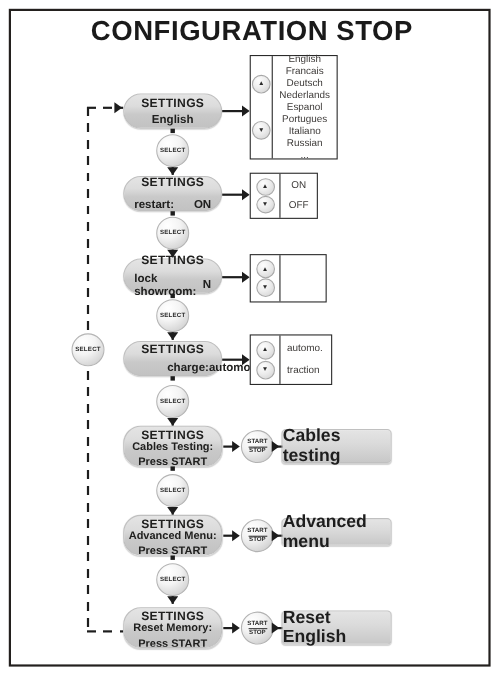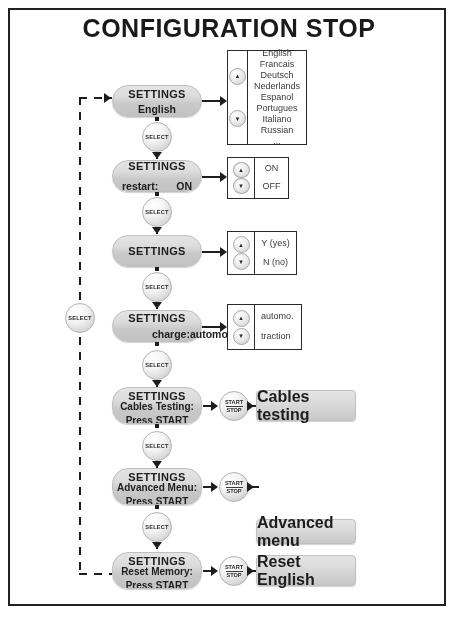--- a/index.html
+++ b/index.html
@@ -204,32 +204,32 @@
 
 <div class="sqtop" style="left:155px;top:192px;"></div>
 <div class="node sel" style="left:142px;top:197px;">
   <span>SELECT</span>
 </div>
 <div class="vline" style="left:156px;top:227px;height:7px;"></div>
 <div class="arrowdown" style="left:152px;top:227px;"></div>
 
 <div class="node panel" style="left:112px;top:235px;width:90px;height:32px;">
   <div class="ttl">SETTINGS</div>
+  <div class="row" style="margin-top:4px;">
+    <span>lock showroom:</span>
+    <span>N</span>
+  </div>
 </div>
 <div class="hline" style="left:202px;top:251px;width:20px;"></div>
 <div class="arrowright" style="left:220px;top:247px;"></div>
 
 <div class="node optbox" style="left:227px;top:231px;width:70px;height:44px;">
   <div class="arrows">
     <div class="rbtn">▲</div>
     <div class="rbtn">▼</div>
-  </div>
-  <div class="opts" style="justify-content:space-around;">
-    <div class="opt">Y (yes)</div>
-    <div class="opt">N (no)</div>
   </div>
 </div>
 
 <div class="sqtop" style="left:155px;top:267px;"></div>
 <div class="node sel" style="left:142px;top:272px;">
   <span>SELECT</span>
 </div>
 <div class="vline" style="left:156px;top:302px;height:7px;"></div>
 <div class="arrowdown" style="left:152px;top:302px;"></div>
 
@@ -303,21 +303,21 @@
 </div>
 <div class="hline" style="left:203px;top:486px;width:10px;"></div>
 <div class="arrowright" style="left:211px;top:482px;"></div>
 <div class="node ss" style="left:219px;top:472px;">
   <span>START</span>
   <span class="bar"></span>
   <span>STOP</span>
 </div>
 <div class="hline" style="left:250px;top:486px;width:9px;"></div>
 <div class="arrowright" style="left:247px;top:482px;"></div>
-<div class="node result" style="left:256px;top:471px;width:100px;height:25px;margin-top:48px;">
+<div class="node result" style="left:256px;top:471px;width:100px;height:25px;">
   <span>Advanced menu</span>
 </div>
 
 <div class="sqtop" style="left:155px;top:505px;"></div>
 <div class="node sel" style="left:142px;top:512px;">
   <span>SELECT</span>
 </div>
 <div class="vline" style="left:156px;top:542px;height:7px;"></div>
 <div class="arrowdown" style="left:152px;top:542px;"></div>
 

